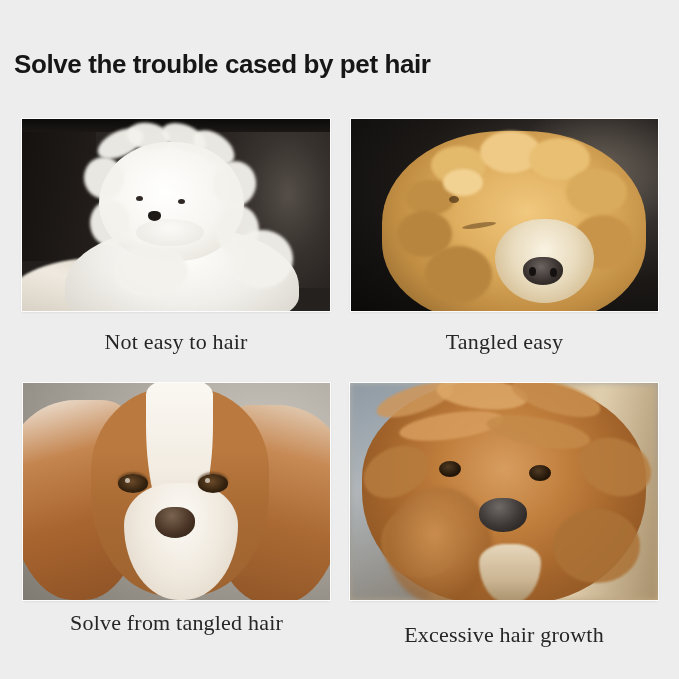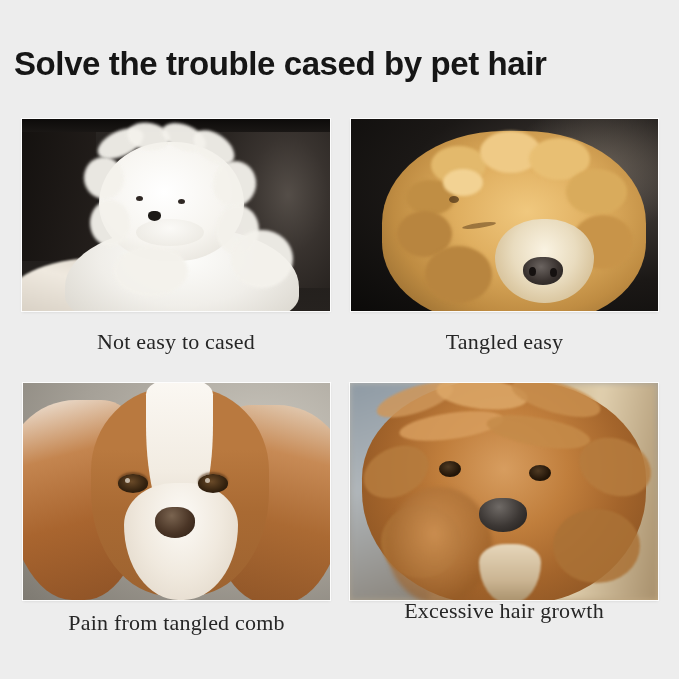--- a/index.html
+++ b/index.html
@@ -20,21 +20,21 @@
     background: #ededed;
   }
 
   
   .title {
     position: absolute;
     left: 14px;
     top: 44px;
     font-family: "Liberation Sans", sans-serif;
     font-weight: bold;
-    font-size: 33px;
+    font-size: 26px;
     letter-spacing: -0.4px;
     color: #161616;
     white-space: nowrap;
     line-height: 40px;
   }
 
   
   .grid {
     position: absolute;
     left: 0;
@@ -64,21 +64,21 @@
     text-align: center;
     font-family: "Liberation Serif", serif;
     font-size: 22px;
     color: #262626;
     white-space: nowrap;
     letter-spacing: 0.2px;
   }
   .cap-r1c1 { left: 22px;  top: 329px; width: 308px; }
   .cap-r1c2 { left: 351px; top: 329px; width: 307px; }
   .cap-r2c1 { left: 23px;  top: 610px; width: 307px; }
-  .cap-r2c2 { left: 350px; top: 598px; width: 308px; }
+  .cap-r2c2 { left: 350px; top: 622px; width: 308px; }
 
   
   .p1 { background: linear-gradient(180deg, #2b2724 0%, #1d1a18 45%, #26221f 100%); }
   .p1 .wall-left {
     position: absolute; left: 0; top: 0; width: 24%; height: 74%;
     background: linear-gradient(100deg, #14110f 0%, #241f1c 100%);
   }
   .p1 .wall-right {
     position: absolute; right: 0; top: 0; width: 34%; height: 88%;
     background: radial-gradient(ellipse at 60% 45%, #59524c 0%, #3a3430 45%, #221e1b 100%);
@@ -302,21 +302,21 @@
         <div class="fluff" style="left:63%;top:45%;width:14%;height:26%;"></div>
         <div class="fluff" style="left:68%;top:58%;width:20%;height:30%;"></div>
         <div class="fluff" style="left:30%;top:66%;width:24%;height:26%;"></div>
 
         <div class="muzzle"></div>
         <div class="eye l"></div>
         <div class="eye r"></div>
         <div class="nose"></div>
       </div>
     </div>
-    <div class="caption cap-r1c1">Not easy to cased</div>
+    <div class="caption cap-r1c1">Not easy to hair</div>
 
     <div class="card r1c2">
       <div class="photo p2">
         <div class="glow"></div>
         <div class="headmass"></div>
 
         <div class="curl" style="left:18%;top:32%;width:16%;height:18%;background:#c08e44;"></div>
         <div class="curl" style="left:26%;top:14%;width:18%;height:20%;background:#e3b96c;"></div>
         <div class="curl" style="left:42%;top:6%;width:20%;height:22%;background:#efca86;"></div>
         <div class="curl" style="left:58%;top:10%;width:20%;height:22%;background:#e8bf73;"></div>
@@ -348,21 +348,21 @@
 
         <div class="eye3 l">
           <div class="pupilglint" style="left:7px;top:4px;"></div>
         </div>
         <div class="eye3 r">
           <div class="pupilglint" style="left:7px;top:4px;"></div>
         </div>
         <div class="nose3"></div>
       </div>
     </div>
-    <div class="caption cap-r2c1">Pain from tangled comb</div>
+    <div class="caption cap-r2c1">Solve from tangled hair</div>
 
     <div class="card r2c2">
       <div class="photo p4">
         <div class="bgband2"></div>
         <div class="bgband"></div>
         <div class="coat"></div>
 
         <div class="strand" style="left:8%;top:2%;width:26%;height:12%;transform:rotate(-18deg);background:#cf975a;"></div>
         <div class="strand" style="left:28%;top:-2%;width:30%;height:14%;transform:rotate(6deg);background:#dda868;"></div>
         <div class="strand" style="left:52%;top:0%;width:30%;height:14%;transform:rotate(16deg);background:#c98f4e;"></div>

